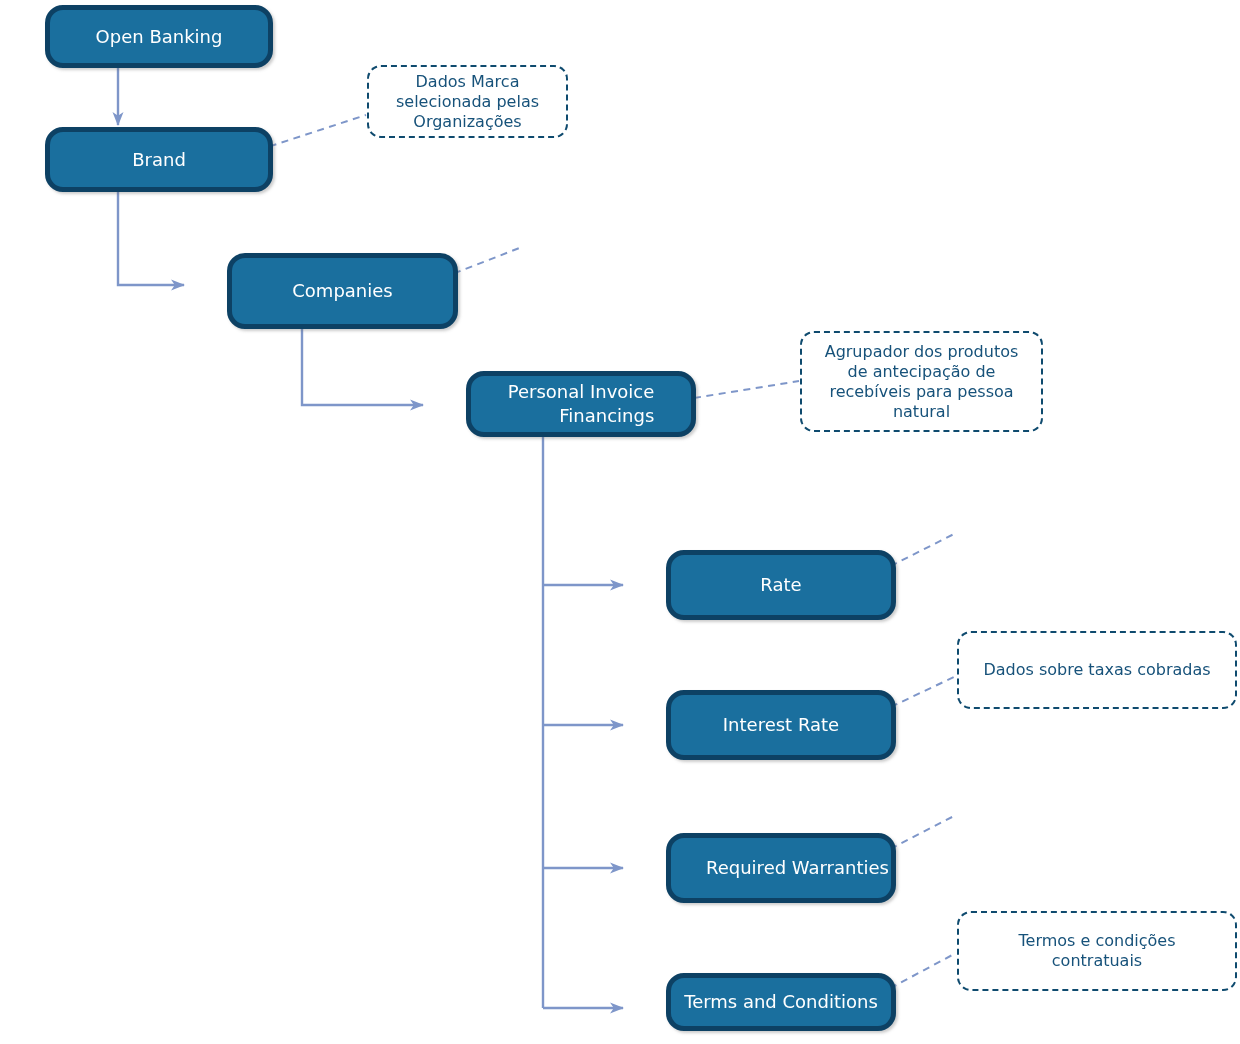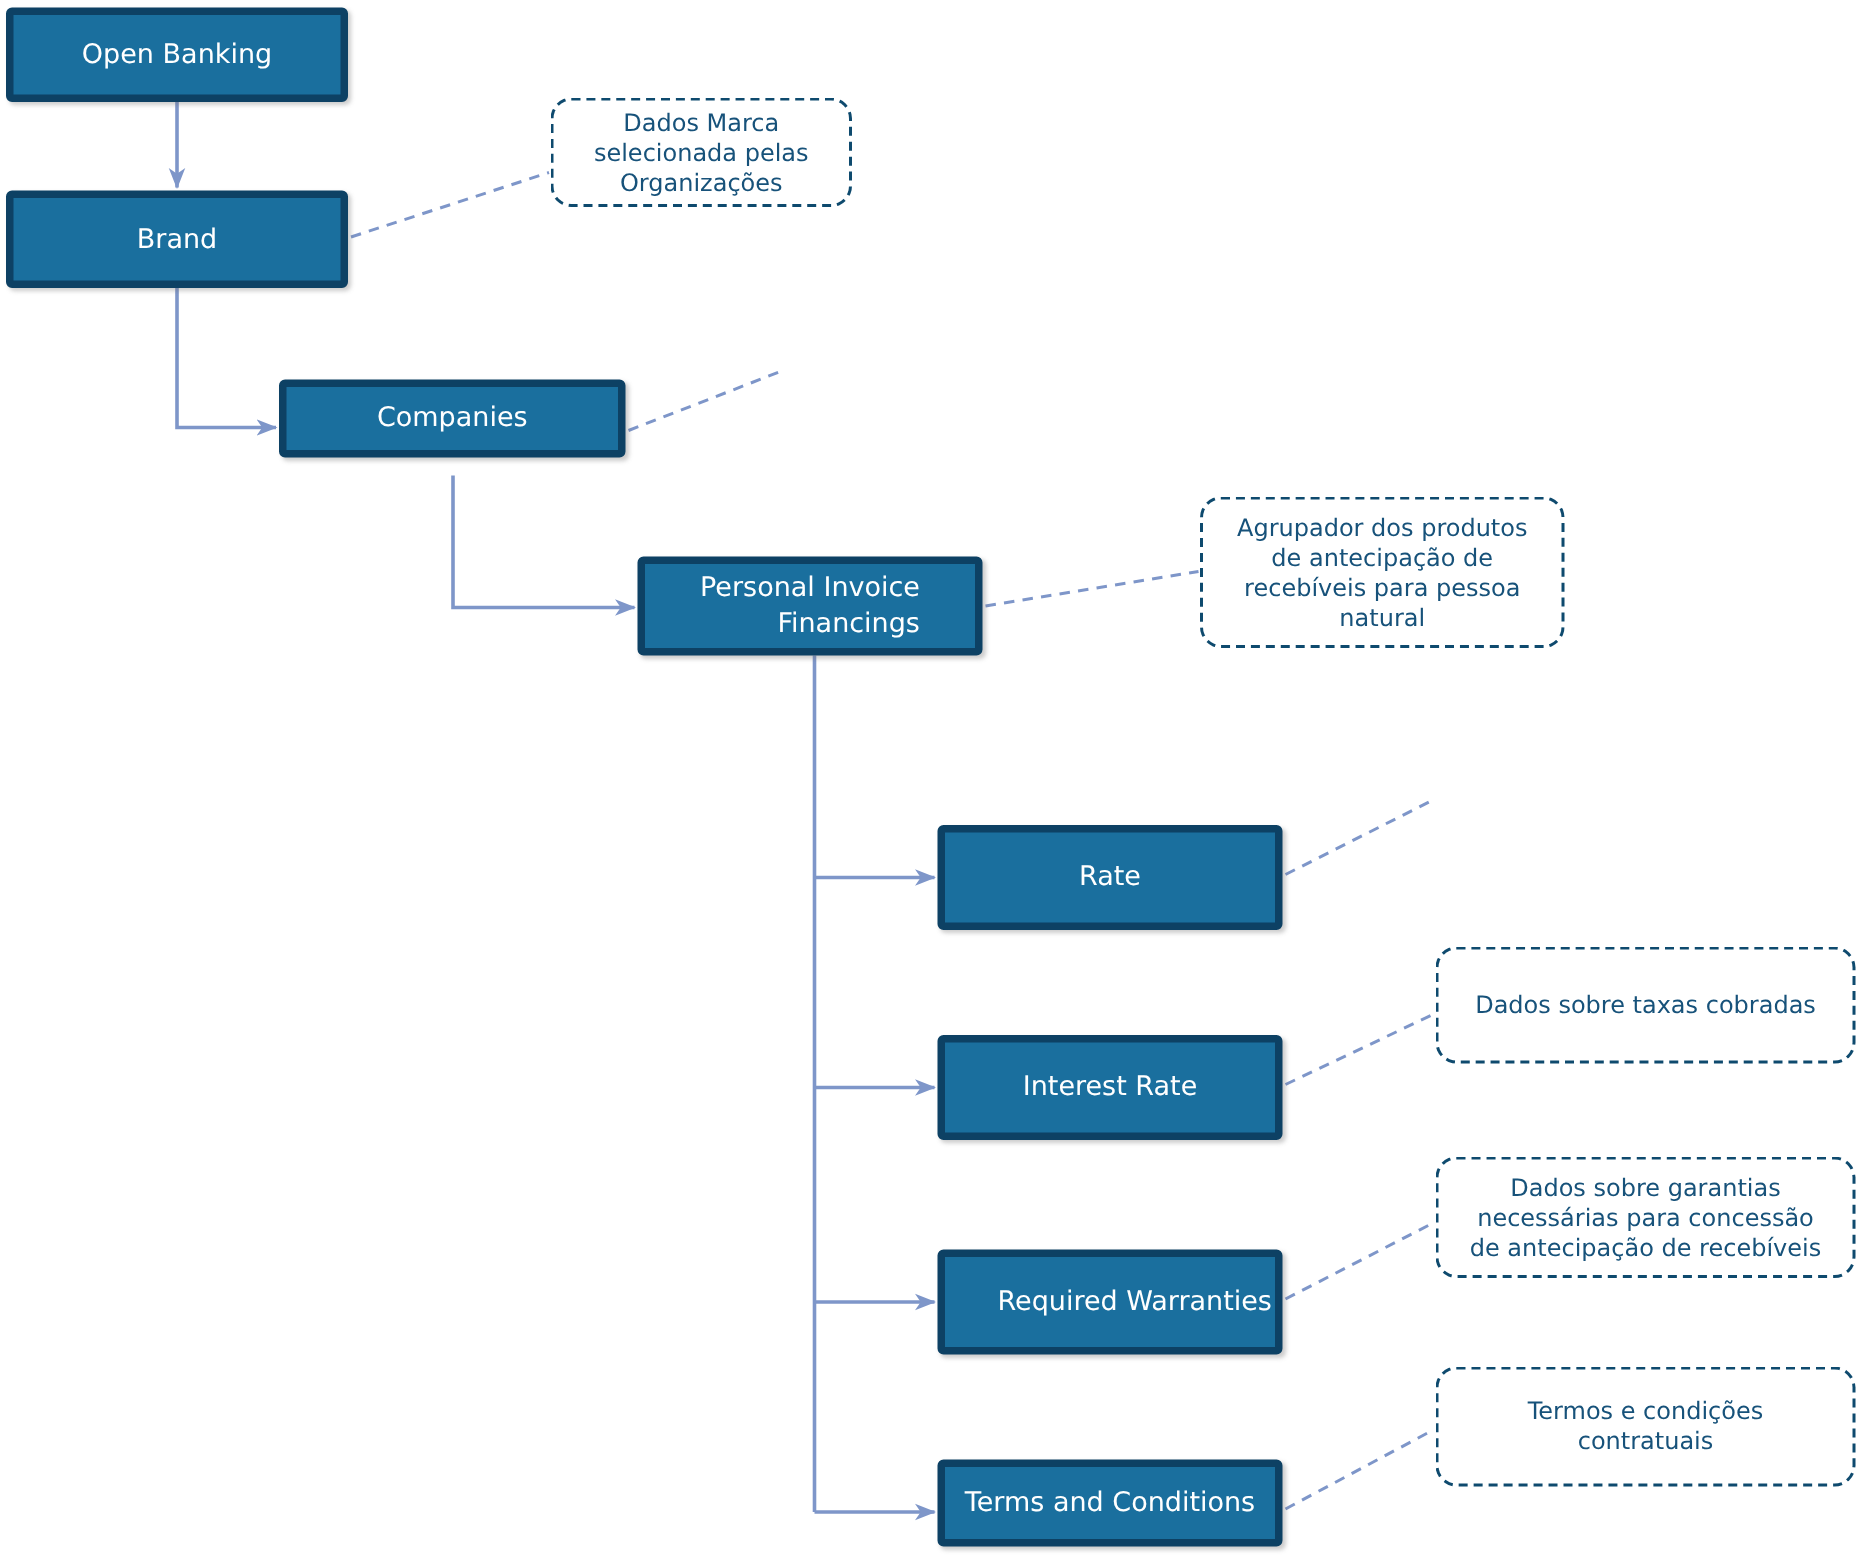--- a/index.html
+++ b/index.html
@@ -21,45 +21,46 @@
   }
   .wires{position:absolute;left:0;top:0;width:1240px;height:1044px;}
   .conn{stroke:var(--connector);stroke-width:2.4;fill:none;}
   .leader{stroke:var(--connector);stroke-width:2;fill:none;stroke-dasharray:7 5.5;}
   .arrowhead{fill:var(--connector);}
   .node{
     position:absolute;
     box-sizing:border-box;
     background:var(--node-fill);
     border:5px solid var(--node-border);
-    border-radius:4px;
+    border-radius:18px;
     display:flex;align-items:center;justify-content:center;
     color:var(--node-text);
     font-size:18px;line-height:24px;
     text-align:center;
     white-space:pre-line;
     box-shadow:2px 2px 3px rgba(110,110,110,.35);
+    margin-left:41px;
   }
   .note{
     position:absolute;
     box-sizing:border-box;
     background:var(--background);
     border:2px dashed var(--note-border);
     border-radius:14px;
     display:flex;align-items:center;justify-content:center;
     color:var(--note-text);
     font-size:16px;line-height:20px;
     text-align:center;
     white-space:pre-line;
     padding:4px 6px;
   }
   
   #n-open-banking{left:4px;top:5px;width:228px;height:63px;}
   #n-brand{left:4px;top:127px;width:228px;height:65px;}
-  #n-companies{left:186px;top:253px;width:231px;height:52px;}
+  #n-companies{left:186px;top:253px;width:231px;height:76px;}
   #n-pif{left:425px;top:371px;width:230px;height:66px;text-align:right;}
   #n-fees{left:625px;top:550px;width:230px;height:70px;}
   #n-interest-rate{left:625px;top:690px;width:230px;height:70px;}
   #n-required-warranties{left:625px;top:833px;width:230px;height:70px;padding-left:33px;}
   #n-terms-and-conditions{left:625px;top:973px;width:230px;height:58px;}
   
   #a-brand{left:367px;top:65px;width:201px;height:73px;}
   #a-companies{left:523px;top:190px;width:199px;height:102px;}
   #a-pif{left:800px;top:331px;width:243px;height:101px;}
   #a-fees{left:957px;top:490px;width:280px;height:78px;}
@@ -108,19 +109,16 @@
   <div class="node" id="n-terms-and-conditions">Terms and Conditions</div>
 
   <div class="note" id="a-brand">Dados Marca
 selecionada pelas
 Organizações</div>
   <div class="note" id="a-pif">Agrupador dos produtos
 de antecipação de
 recebíveis para pessoa
 natural</div>
   <div class="note" id="a-interest-rate">Dados sobre taxas cobradas</div>
-  <div class="note" id="a-required-warranties">Dados sobre garantias
-necessárias para concessão
-de antecipação de recebíveis</div>
   <div class="note" id="a-terms-and-conditions">Termos e condições
 contratuais</div>
 
 </div>
 
 </body></html>

